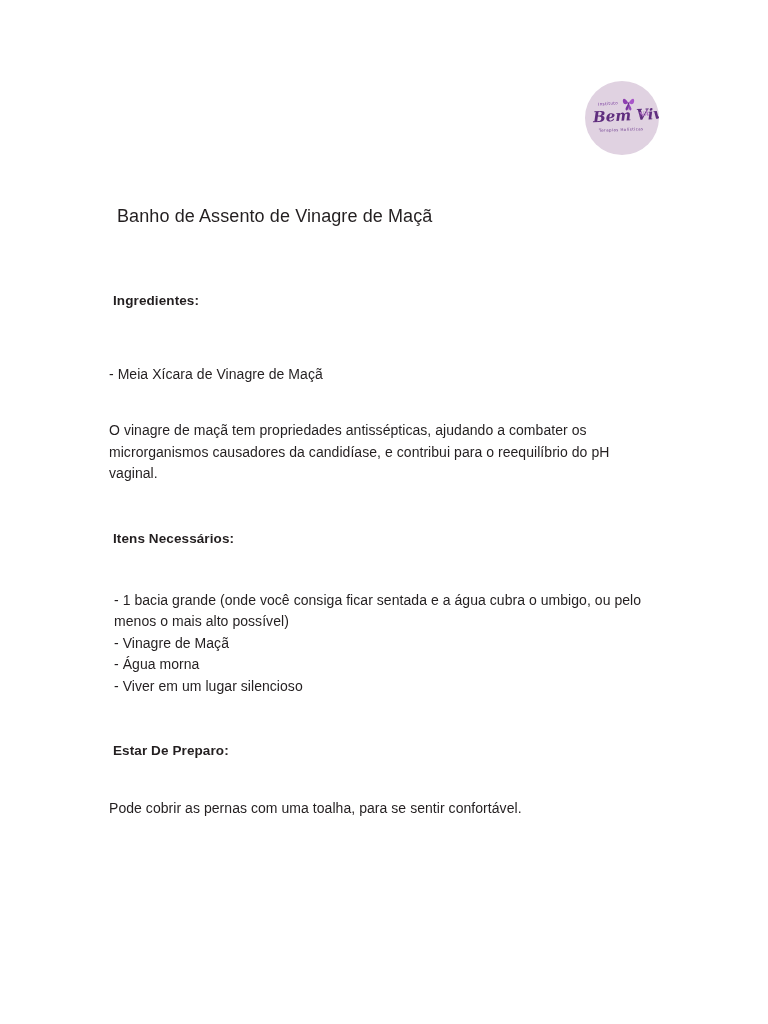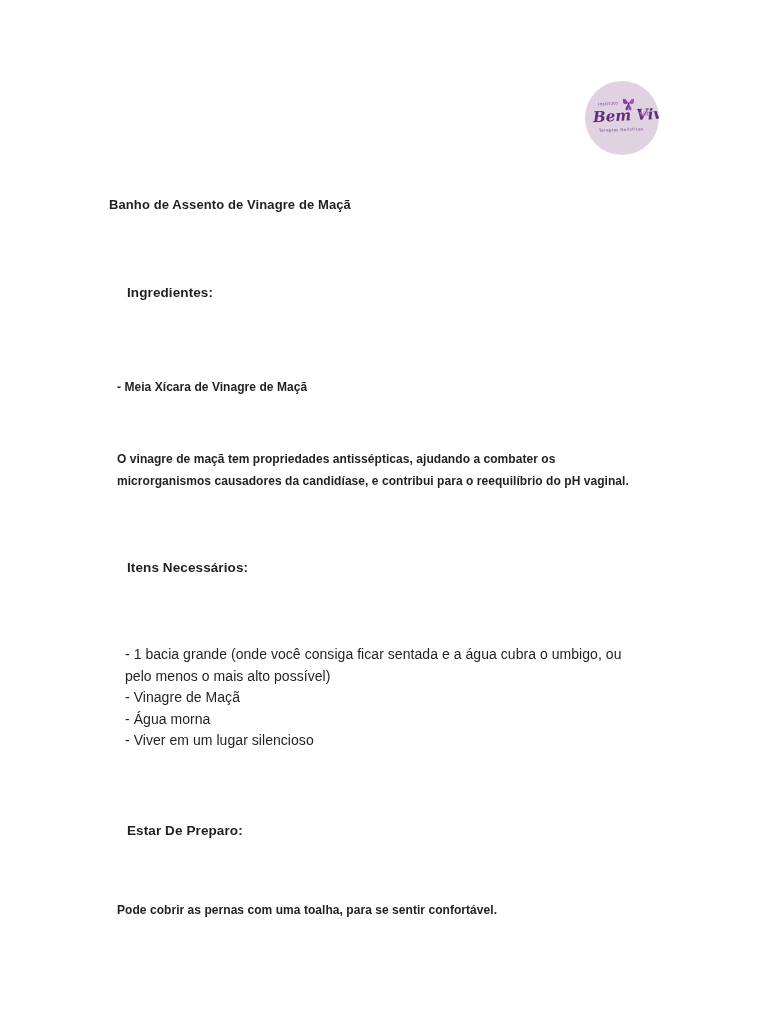--- a/index.html
+++ b/index.html
@@ -98,45 +98,44 @@
 
   
   .content {
     position: absolute;
     left: 109px;
     top: 196px;
     width: 545px;
   }
 
   .doc-title {
-    font-size: 13px;
-    font-weight: bold;
+    font-size: 18px;
+    font-weight: normal;
     line-height: 1.35;
-    margin: 0;
+    margin: 8px;
     letter-spacing: 0.1px;
   }
 
   .heading {
     font-size: 13.5px;
     font-weight: bold;
     line-height: 1.35;
-    margin: 18px;
+    margin: 4px;
     letter-spacing: 0.1px;
   }
 
   .para {
-    font-size: 12px;
+    font-size: 14px;
     line-height: 21.5px;
-    margin: 8px;
+    margin: 0;
     letter-spacing: 0.05px;
-    font-weight: bold;
   }
 
   .list {
-    margin: 16px;
+    margin: 5px;
     padding: 0;
     list-style: none;
   }
   .list li {
     font-size: 14px;
     line-height: 21.5px;
     letter-spacing: 0.05px;
   }
 
   

